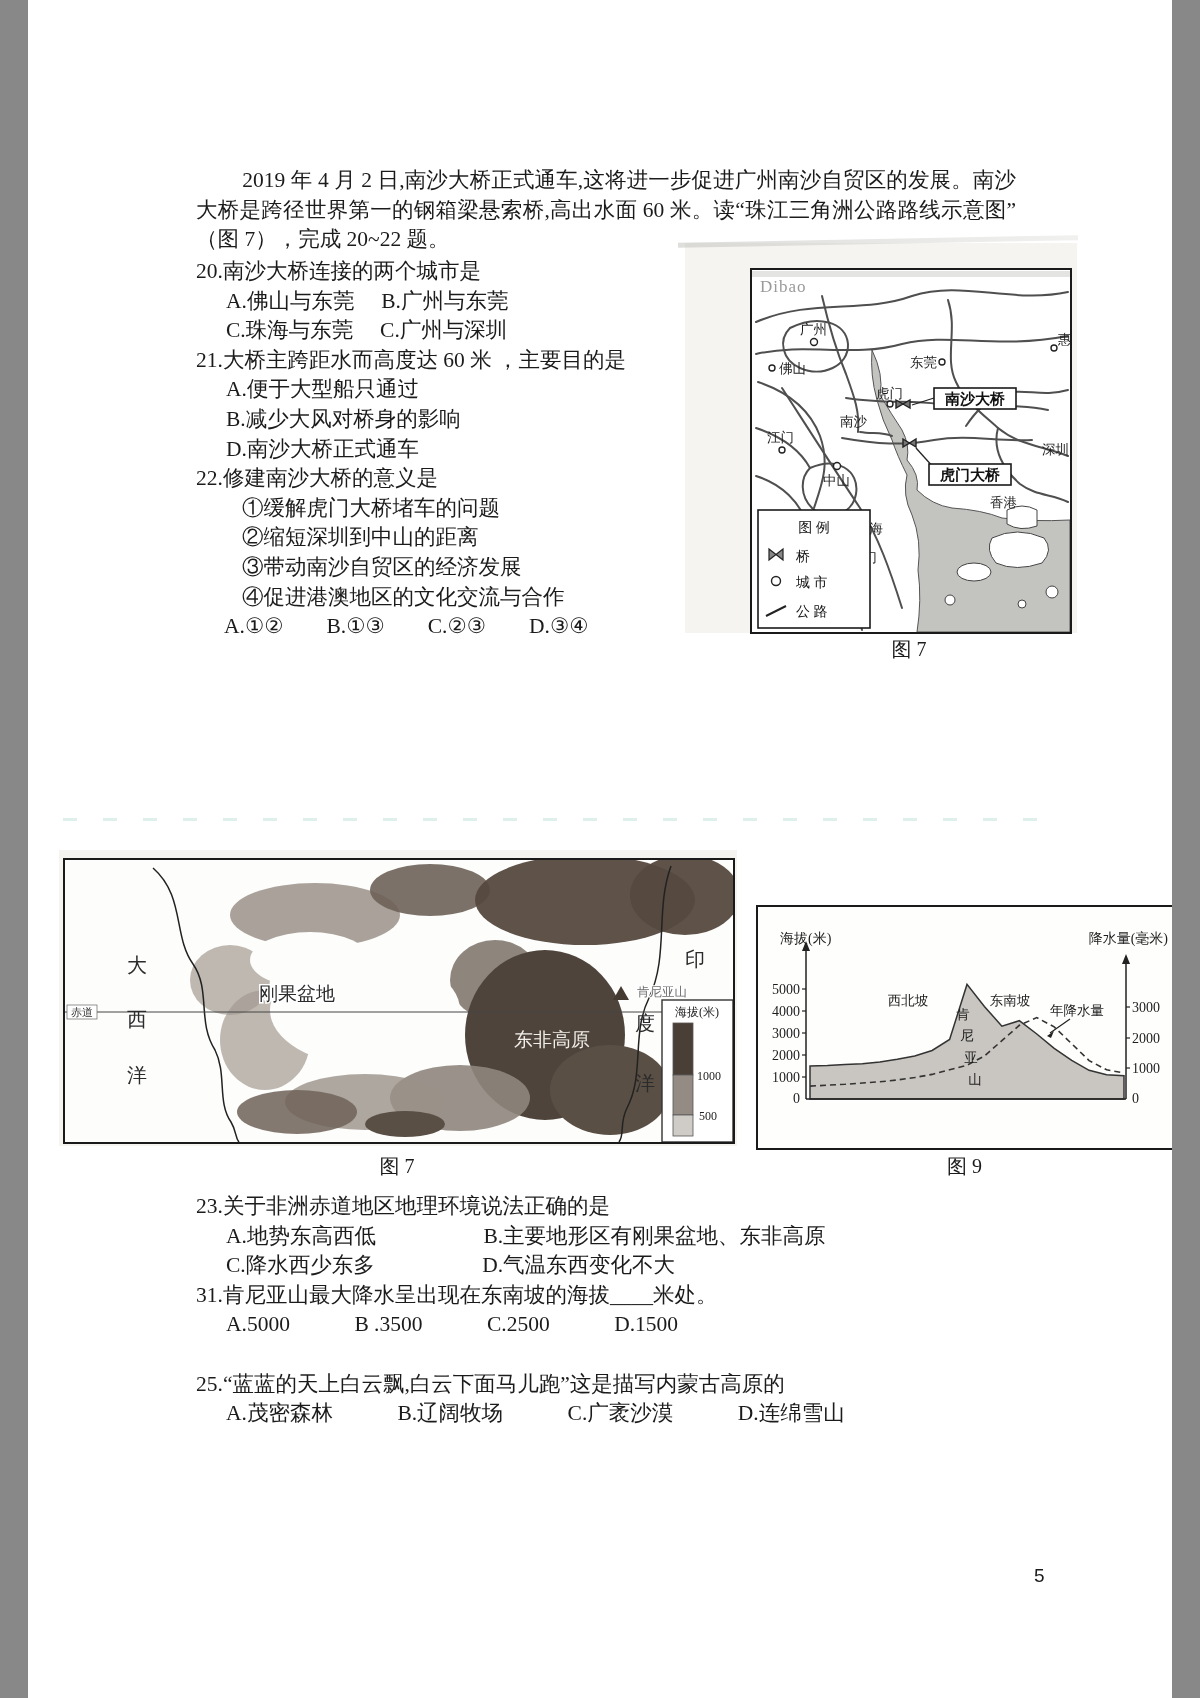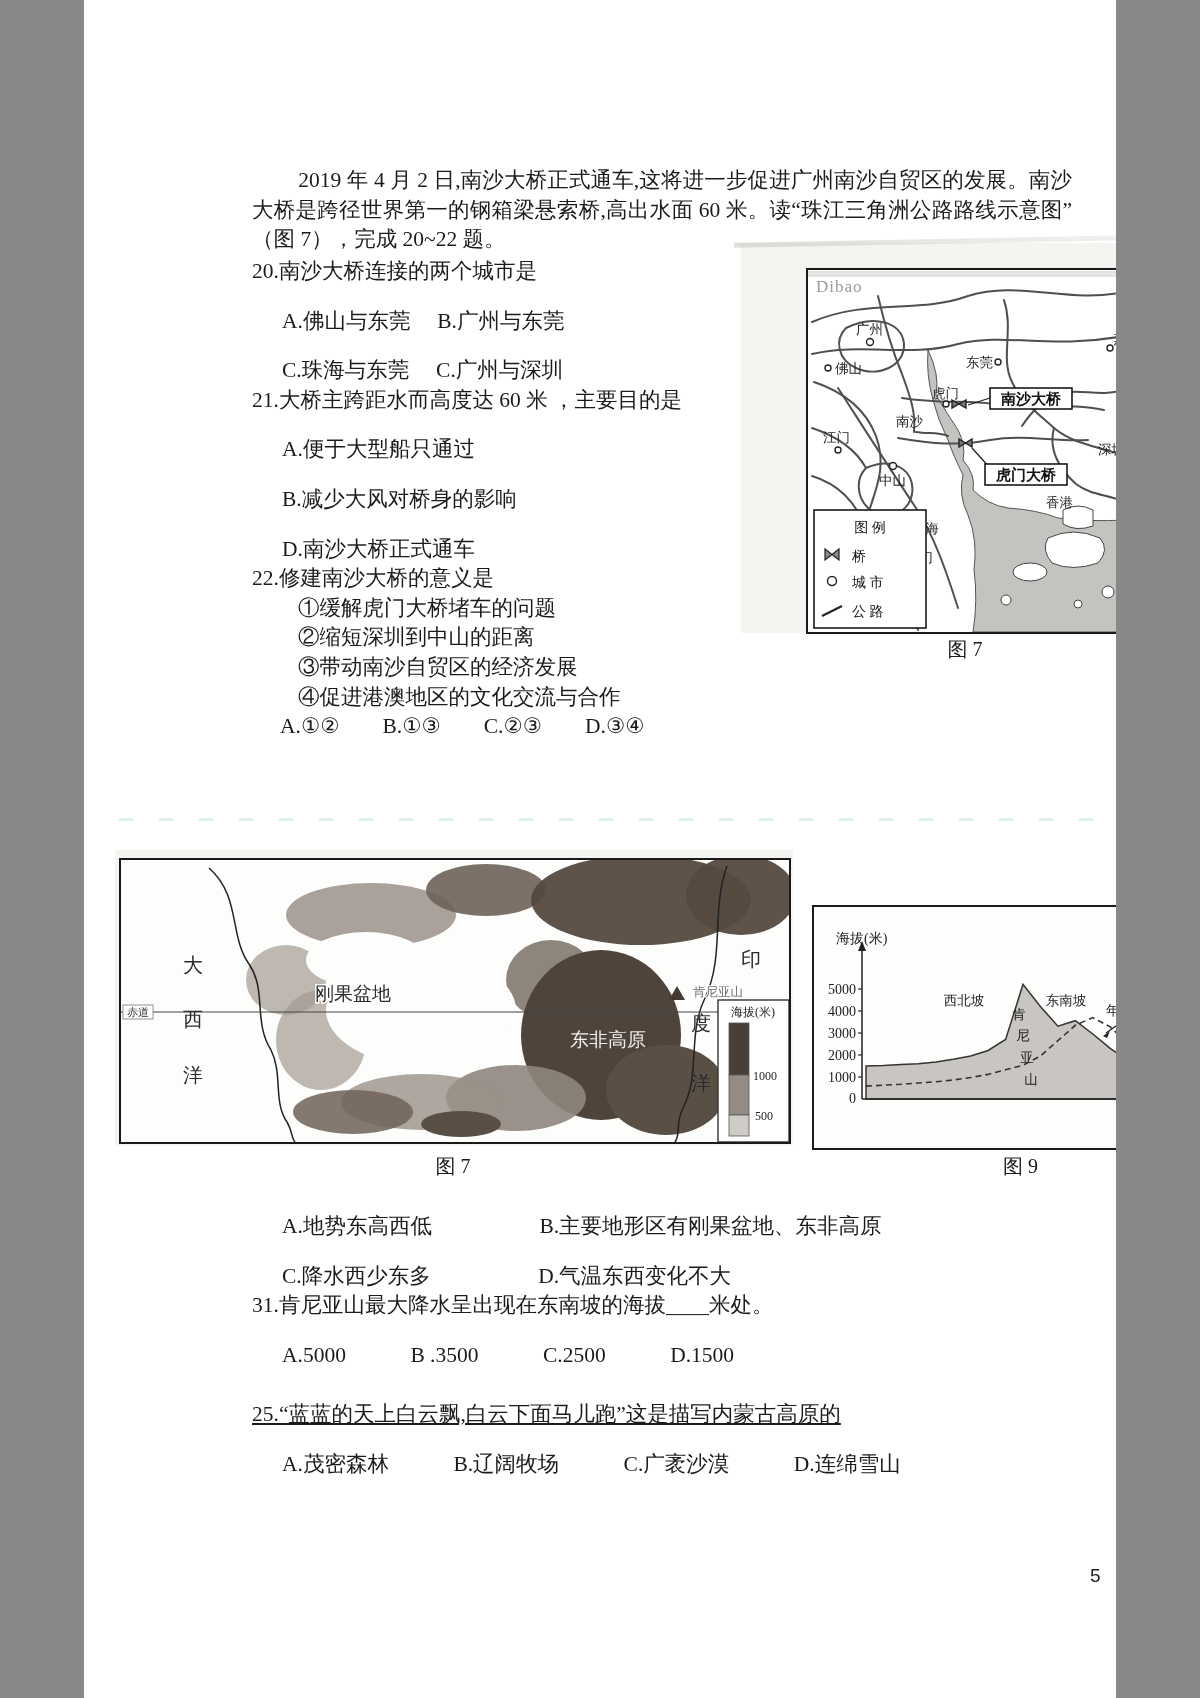--- a/index.html
+++ b/index.html
@@ -1,25 +1,25 @@
 <!DOCTYPE html>
 <html><head>
 <meta charset="utf-8">
 <style>
   html,body{margin:0;padding:0;background:#888;}
   .page{
-    position:relative;width:1032px;height:1698px;background:#ffffff;
+    position:relative;width:1144px;height:1698px;background:#ffffff;
     font-family:"Liberation Serif","DejaVu Serif",serif;color:#1b1b1b;
     overflow:hidden;margin:0 auto;
   }
   .para{position:absolute;font-size:21.5px;line-height:29.6px;text-align:justify;}
   .indent{text-indent:2.15em;}
   .qblock{position:absolute;font-size:21.5px;line-height:29.6px;}
   .ln{white-space:pre;}
-  .opt{padding-left:30px;margin-top:20px;}
+  .opt{padding-left:30px;}
   .item{padding-left:46px;}
   .ans{padding-left:28px;}
   .figwrap{
     position:absolute;
     background-color:#f5f4f1;
     background-image:radial-gradient(#d9d8d3 0.6px, transparent 0.7px);
     background-size:4px 4px;
   }
   .caption{position:absolute;font-size:20px;text-align:center;}
   .pagenum{position:absolute;font-size:19px;font-family:"Liberation Sans","DejaVu Sans",sans-serif;}
@@ -255,23 +255,24 @@
       </g>
 
       <text x="292" y="108" font-size="13.5" fill="#1d1d1d">年降水量</text>
       <line x1="312" y1="112" x2="292" y2="126" stroke="#222" stroke-width="1.2"></line>
       <polygon points="289,129 296,124 293,131" fill="#222"></polygon>
     </svg>
   </div>
   <div class="caption" style="left:728px;top:1153px;width:417px;">图 9</div>
 
   <div class="qblock" style="left:168px;top:1192px;width:900px;">
+    <div class="ln">23.关于非洲赤道地区地理环境说法正确的是</div>
     <div class="ln opt">A.地势东高西低　　　　　B.主要地形区有刚果盆地、东非高原</div>
     <div class="ln opt">C.降水西少东多　　　　　D.气温东西变化不大</div>
     <div class="ln">31.肯尼亚山最大降水呈出现在东南坡的海拔____米处。</div>
     <div class="ln opt">A.5000　　　B .3500　　　C.2500　　　D.1500</div>
-    <div class="ln" style="margin-top:29.6px;text-decoration:underline;">25.“蓝蓝的天上白云飘,白云下面马儿跑”这是描写内蒙古高原的</div>
+    <div class="ln" style="margin-top:29.6px;">25.“蓝蓝的天上白云飘,白云下面马儿跑”这是描写内蒙古高原的</div>
     <div class="ln opt">A.茂密森林　　　B.辽阔牧场　　　C.广袤沙漠　　　D.连绵雪山</div>
   </div>
 
   <div class="pagenum" style="left:1006px;top:1565px;">5</div>
 
 </div>
 
 </body></html>

